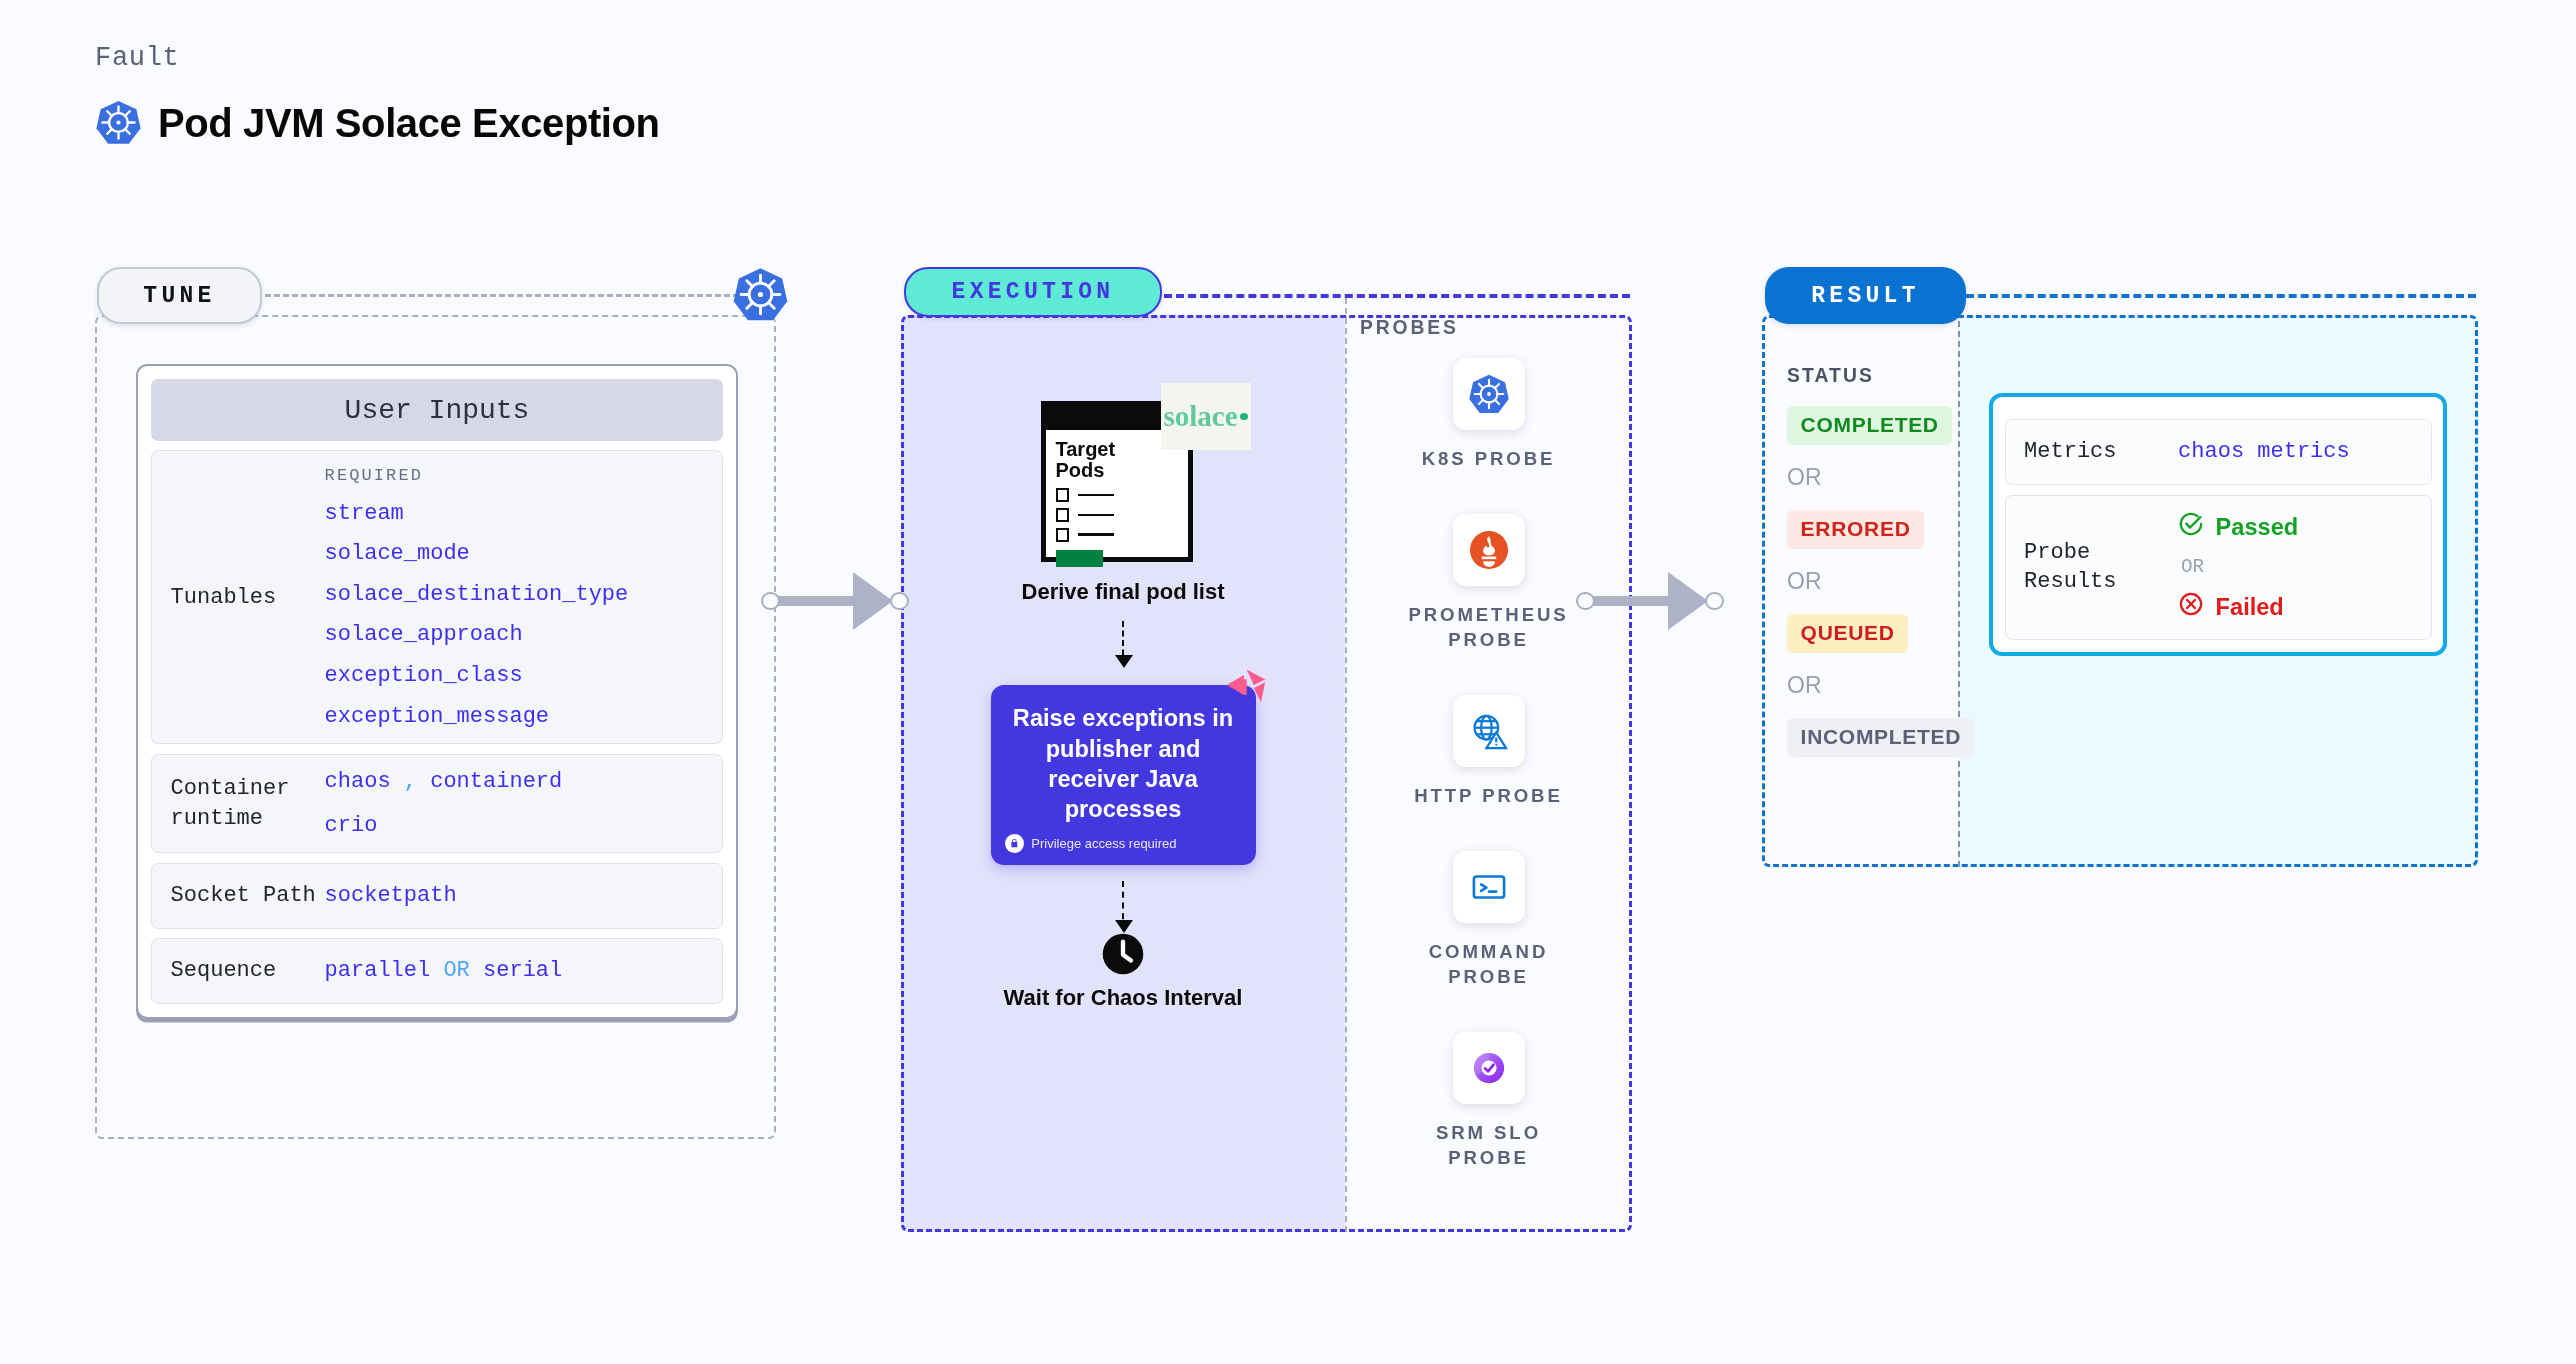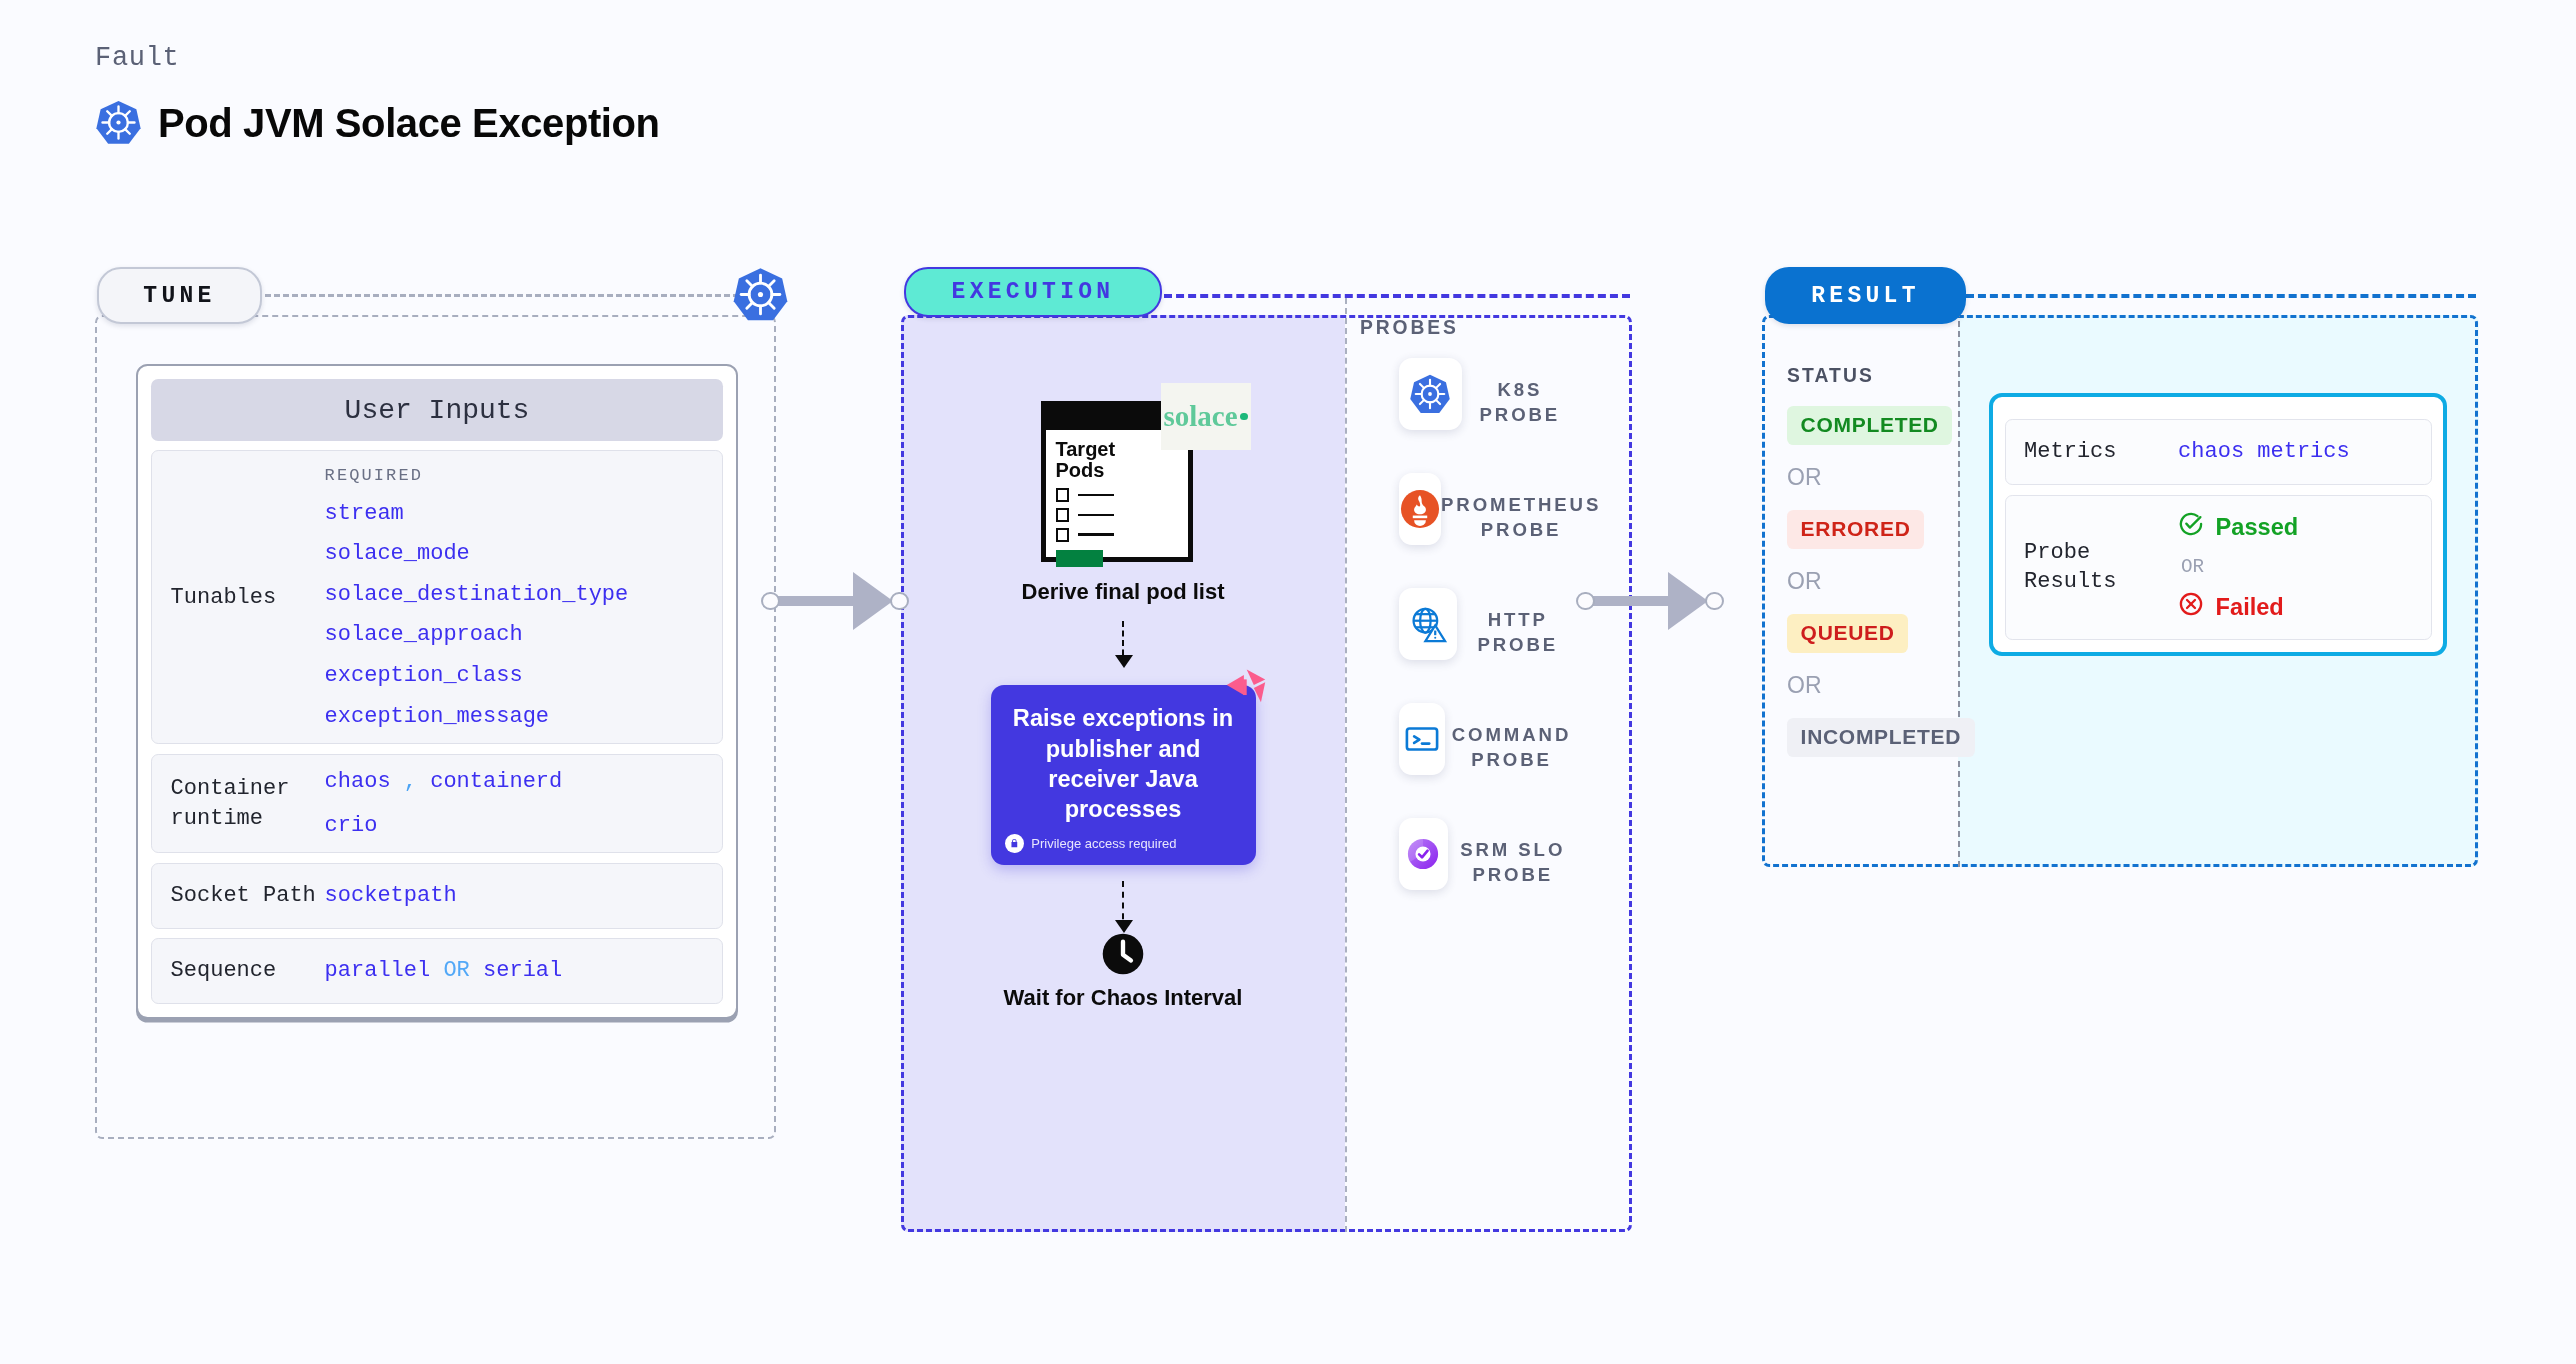--- a/index.html
+++ b/index.html
@@ -193,21 +193,21 @@
     display:flex;align-items:center;justify-content:center;
   }
   #litmus-mark { position:absolute; right:-11.5px; top:-17px; width:42px; height:37px; }
   #clock-icon { width:42px; height:42px; margin-top:2.9px; }
 
   
   #probes-col {
     position:absolute; left:1345px; top:358px; width:287px;
     display:flex; flex-direction:column; align-items:center; gap:43px;
   }
-  .probe { display:flex; flex-direction:row; align-items:center; width:179px; }
+  .probe { display:flex; flex-direction:column; align-items:center; width:179px; }
   .probe-tile {
     width:72px; height:72px; border-radius:13px; background:#fff;
     box-shadow:0 2.9px 9.3px rgba(40,50,90,.14);
     display:flex; align-items:center; justify-content:center;
   }
   .probe-label {
     margin-top:15.8px; font-size:18.6px; letter-spacing:2.9px; color:#5b6176;
     font-weight:bold; text-align:center; line-height:1.35;
   }
 

